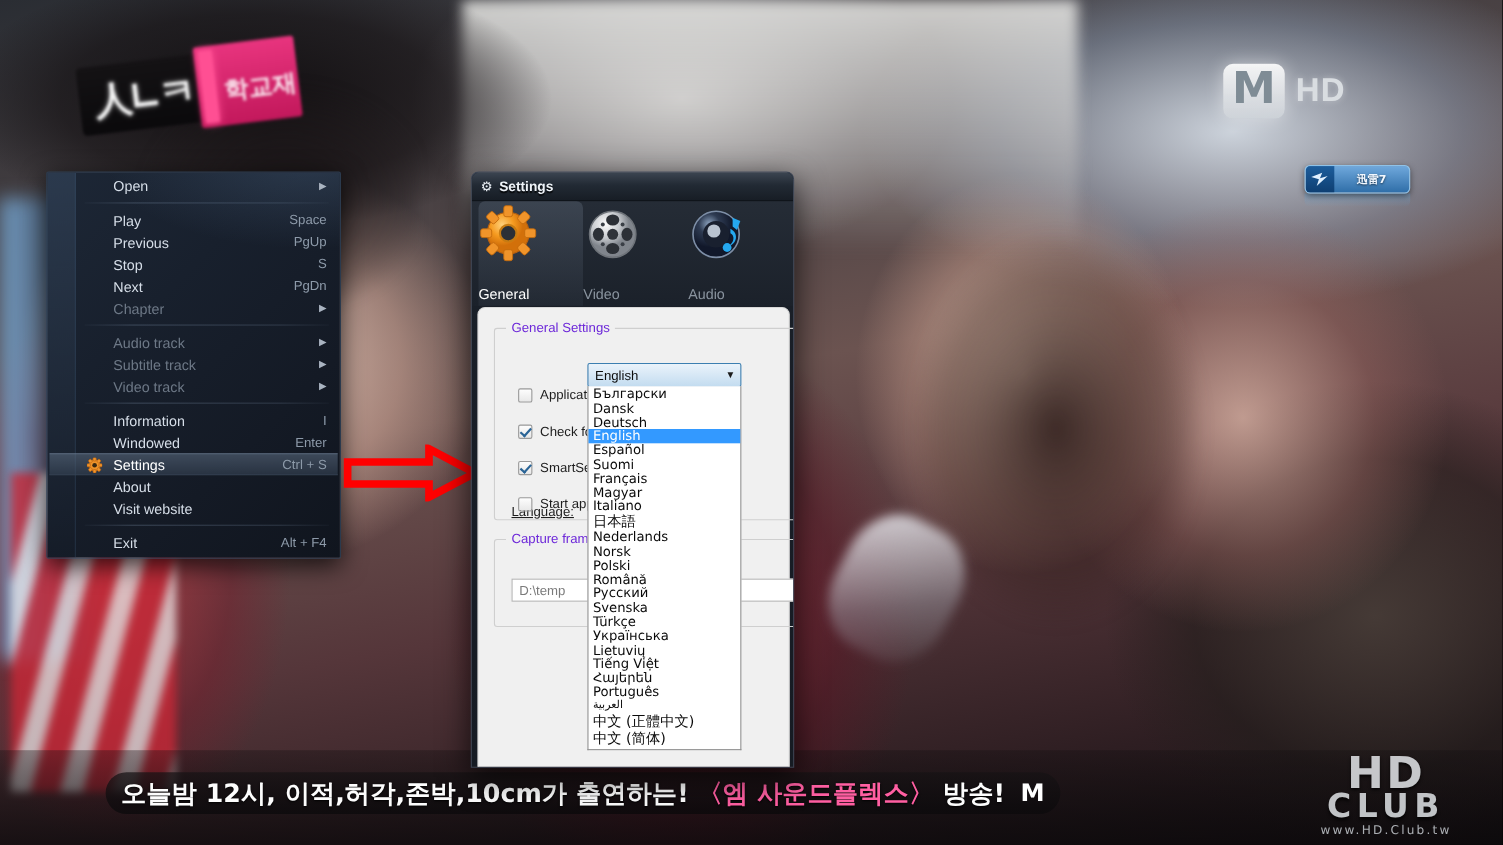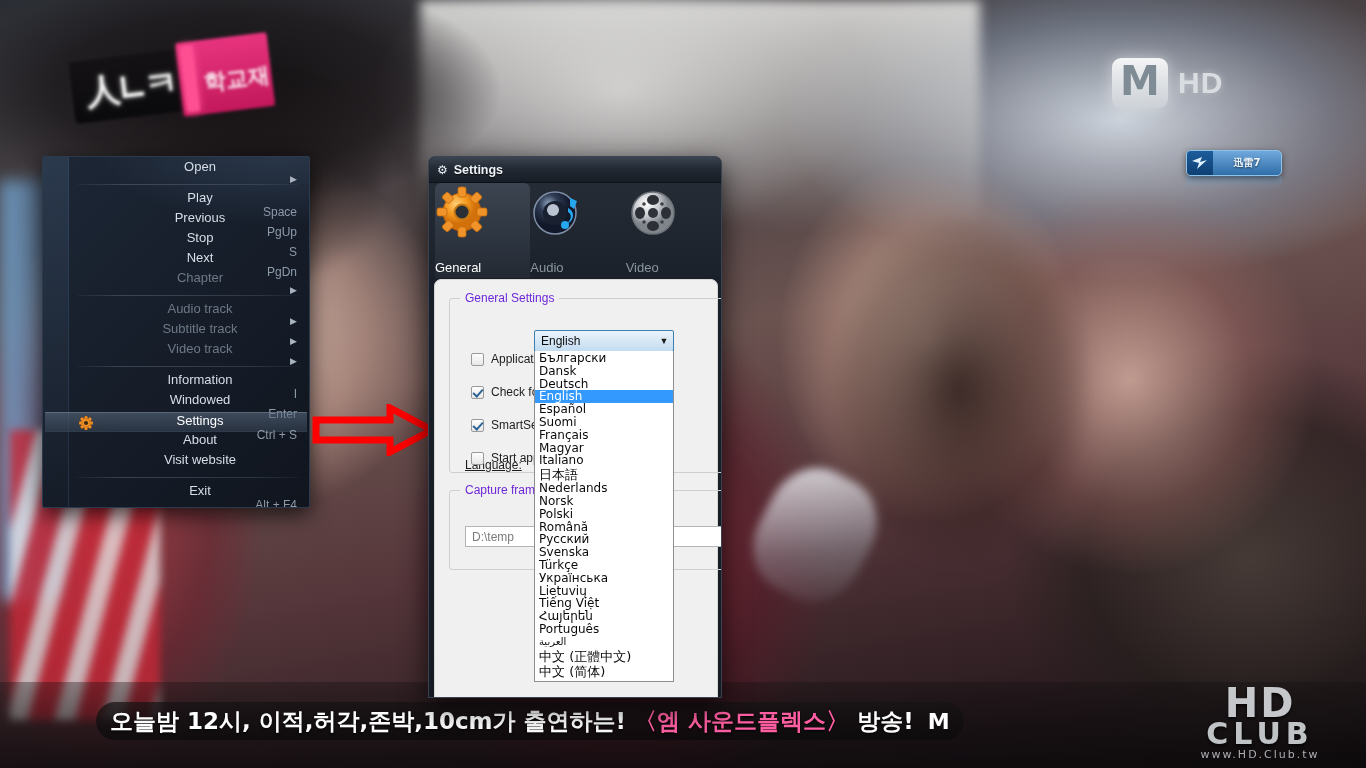--- a/index.html
+++ b/index.html
@@ -221,21 +221,20 @@
     background: linear-gradient(180deg, rgba(60,80,105,.45), rgba(20,28,40,.25));
     border-right: 1px solid rgba(60,85,115,.35);
   }
   .ctx-item {
     position: relative;
     display: flex; align-items: center;
     height: 20px; margin: 0 2px;
     padding: 0 10px 0 58px;
     color: #d6dee8;
     cursor: default;
-    flex-direction: column;
   }
   .ctx-item .shortcut {
     margin-left: auto; color: #8d9aa9; font-size: 12px;
   }
   .ctx-item.disabled { color: #6d7886; }
   .ctx-item.selected {
     background: linear-gradient(180deg, rgba(95,112,133,.55), rgba(58,72,90,.55));
     border-top: 1px solid rgba(150,170,195,.45);
     border-bottom: 1px solid rgba(40,52,68,.6);
     color: #ffffff;
@@ -549,57 +548,57 @@
             </g>
             <circle r="7.5" fill="#2b2f36" stroke="#c77b12" stroke-width="2"></circle>
           </g>
         </svg>
         <span class="tab-label">General</span>
       </div>
 
       <div class="dlg-tab">
         <svg class="tab-icon" viewBox="0 0 54 54">
           <defs>
-            <radialGradient id="sg" cx="35%" cy="28%">
-              <stop offset="0%" stop-color="#8fa6c2"></stop>
-              <stop offset="45%" stop-color="#2e3b52"></stop>
-              <stop offset="100%" stop-color="#11182a"></stop>
-            </radialGradient>
-          </defs>
-          <circle cx="25" cy="27" r="21" fill="url(#sg)" stroke="#7d8ea6" stroke-width="1.5"></circle>
-          <circle cx="25" cy="27" r="12" fill="#19202f"></circle>
-          <circle cx="23" cy="24" r="6" fill="#b9c3d0"></circle>
-          <path d="M40 12 L47 15 L44 23 L40 20 Z" fill="#25a8ef"></path>
-          <path d="M38 22 C46 26 44 36 36 38 C42 34 42 28 38 26 Z" fill="#25a8ef"></path>
-          <circle cx="35" cy="39" r="4" fill="#25a8ef"></circle>
-        </svg>
-        <span class="tab-label">Audio</span>
-      </div>
-
-      <div class="dlg-tab">
-        <svg class="tab-icon" viewBox="0 0 54 54">
-          <defs>
             <radialGradient id="rg" cx="35%" cy="28%">
               <stop offset="0%" stop-color="#fdfdfd"></stop>
               <stop offset="60%" stop-color="#c6c9cd"></stop>
               <stop offset="100%" stop-color="#80858c"></stop>
             </radialGradient>
           </defs>
           <circle cx="27" cy="27" r="21" fill="url(#rg)" stroke="#6e7379" stroke-width="1.5"></circle>
           <circle cx="27" cy="27" r="5" fill="#30343a"></circle>
           <ellipse cx="27" cy="14" rx="6" ry="5" fill="#2c3036"></ellipse>
           <ellipse cx="27" cy="40" rx="6" ry="5" fill="#2c3036"></ellipse>
           <ellipse cx="14" cy="27" rx="5" ry="6" fill="#2c3036"></ellipse>
           <ellipse cx="40" cy="27" rx="5" ry="6" fill="#2c3036"></ellipse>
           <circle cx="18" cy="18" r="1.8" fill="#3a3f46"></circle>
           <circle cx="36" cy="18" r="1.8" fill="#3a3f46"></circle>
           <circle cx="18" cy="36" r="1.8" fill="#3a3f46"></circle>
           <circle cx="36" cy="36" r="1.8" fill="#3a3f46"></circle>
         </svg>
         <span class="tab-label">Video</span>
+      </div>
+
+      <div class="dlg-tab">
+        <svg class="tab-icon" viewBox="0 0 54 54">
+          <defs>
+            <radialGradient id="sg" cx="35%" cy="28%">
+              <stop offset="0%" stop-color="#8fa6c2"></stop>
+              <stop offset="45%" stop-color="#2e3b52"></stop>
+              <stop offset="100%" stop-color="#11182a"></stop>
+            </radialGradient>
+          </defs>
+          <circle cx="25" cy="27" r="21" fill="url(#sg)" stroke="#7d8ea6" stroke-width="1.5"></circle>
+          <circle cx="25" cy="27" r="12" fill="#19202f"></circle>
+          <circle cx="23" cy="24" r="6" fill="#b9c3d0"></circle>
+          <path d="M40 12 L47 15 L44 23 L40 20 Z" fill="#25a8ef"></path>
+          <path d="M38 22 C46 26 44 36 36 38 C42 34 42 28 38 26 Z" fill="#25a8ef"></path>
+          <circle cx="35" cy="39" r="4" fill="#25a8ef"></circle>
+        </svg>
+        <span class="tab-label">Audio</span>
       </div>
     </div>
 
     <div class="dlg-body">
       <div class="group-box gb-general">
         <span class="group-title">General Settings</span>
       </div>
       <div class="form-label" style="left:30px; top:178px;text-decoration:underline;">Language:</div>
 
       <div class="chk-row" style="left:36px; top:72px;">

